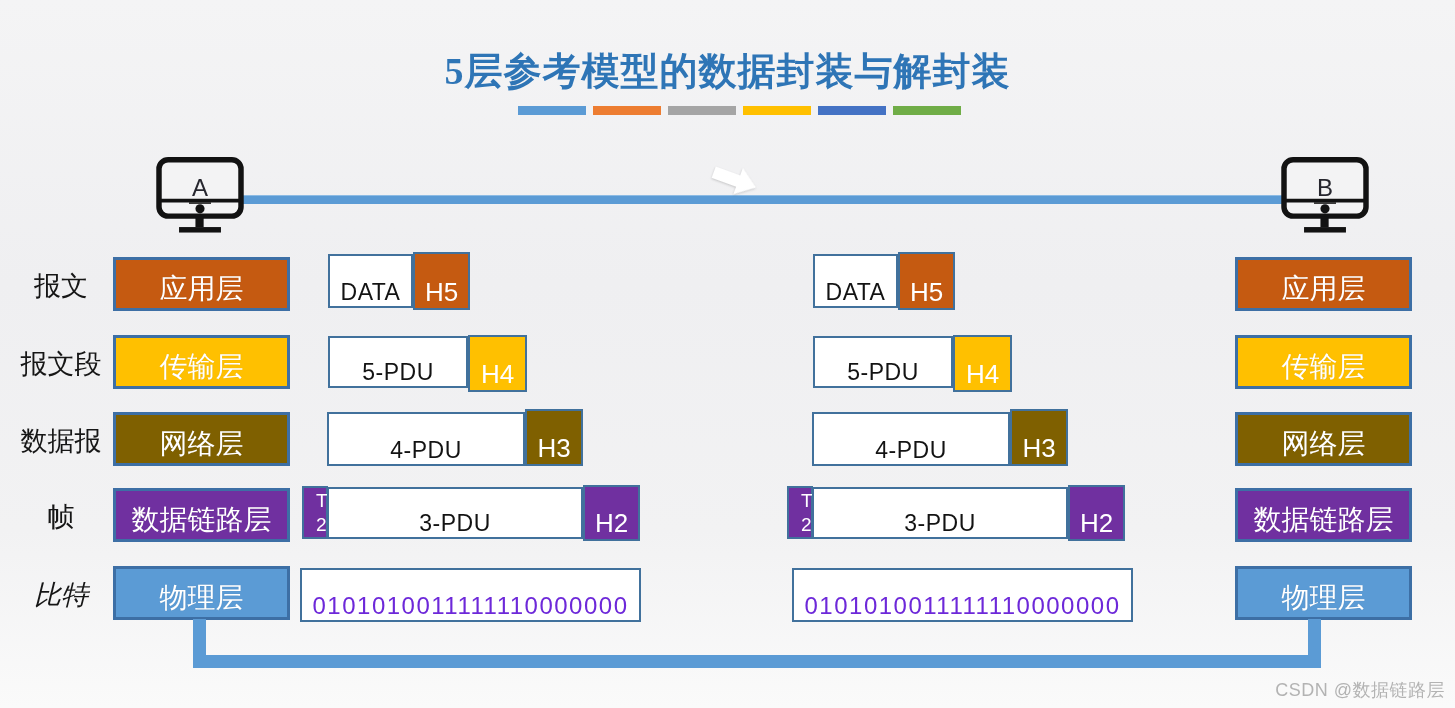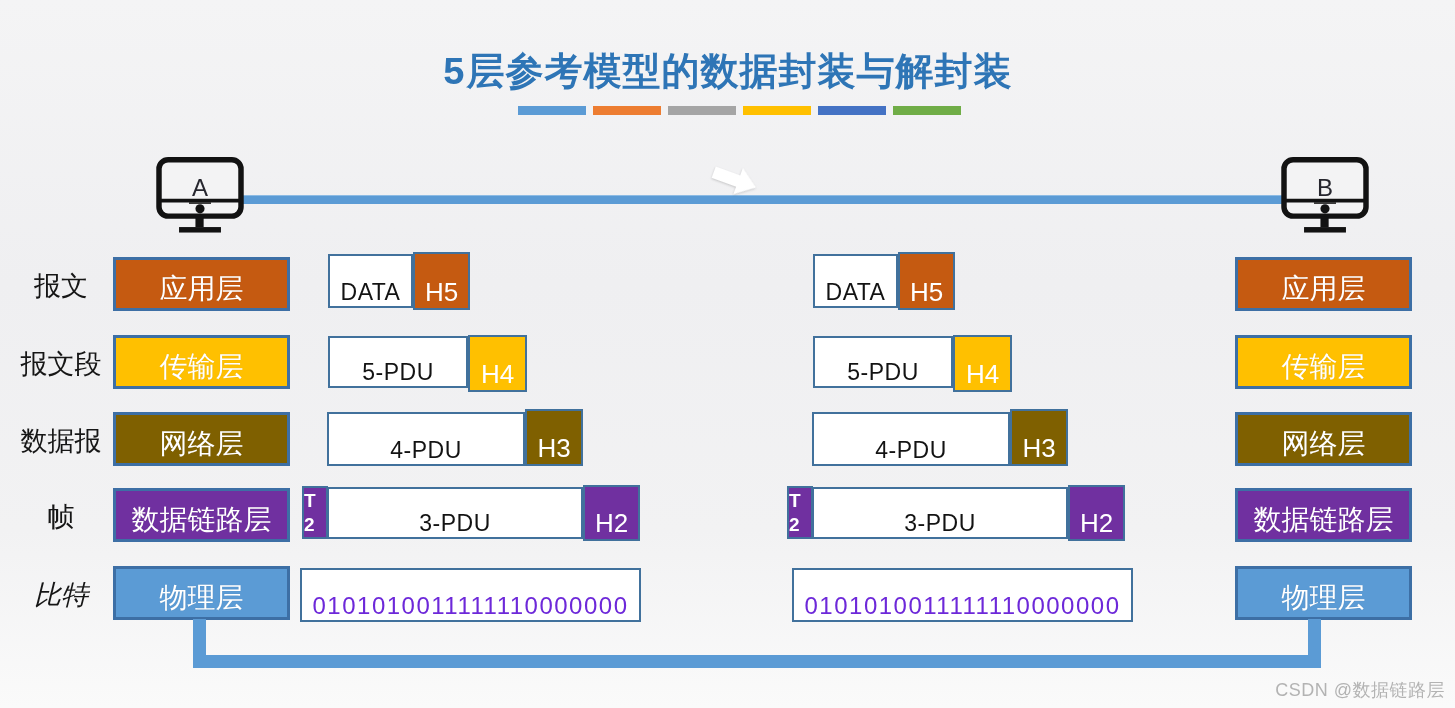--- a/index.html
+++ b/index.html
@@ -7,21 +7,21 @@
     width:1455px;height:708px;position:relative;overflow:hidden;
     background:linear-gradient(180deg,#f4f4f5 0%,#efeff1 40%,#f2f2f3 75%,#fafafa 100%);
     font-family:"Liberation Sans",sans-serif;
   }
   .abs{position:absolute;box-sizing:border-box;}
   .flexc{display:flex;align-items:flex-end;justify-content:center;}
 
   
   .page-title{
     left:0;top:46px;width:1455px;text-align:center;
-    font-family:Liberation Mono, monospace;font-weight:bold;
+    font-family:Liberation Serif, serif;font-weight:bold;
     font-size:38px;letter-spacing:1px;color:#2E75B6;
   }
   .divider{left:518px;top:106px;display:flex;gap:7px;}
   .divider .dash{width:68px;height:9px;}
 
   
   .monitor{width:92px;height:82px;}
   .host-label{
     position:absolute;left:0;top:18px;width:92px;text-align:center;
     font-size:24px;color:#26262e;
@@ -48,21 +48,21 @@
   
   .payload-box{
     background:#fff;border:2px solid #41719C;color:#131313;
     font-size:23px;letter-spacing:.5px;
   }
   .hdr-box{
     border:2px solid #41719C;color:#fff;font-size:26px;
   }
   .trailer-box{
     border:2px solid #41719C;color:#fff;font-size:19px;line-height:24px;
-    display:block;padding:1px 0 0 0;word-break:break-all;font-weight:bold;
+    display:block;padding:1px 0 0 12px;word-break:break-all;
   }
   .bits-box{
     background:#fff;border:2px solid #41719C;color:#6d28d9;
     font-size:24px;letter-spacing:1.5px;
   }
 
   
   .conn{background:#5B9BD5;}
 
   .watermark{

